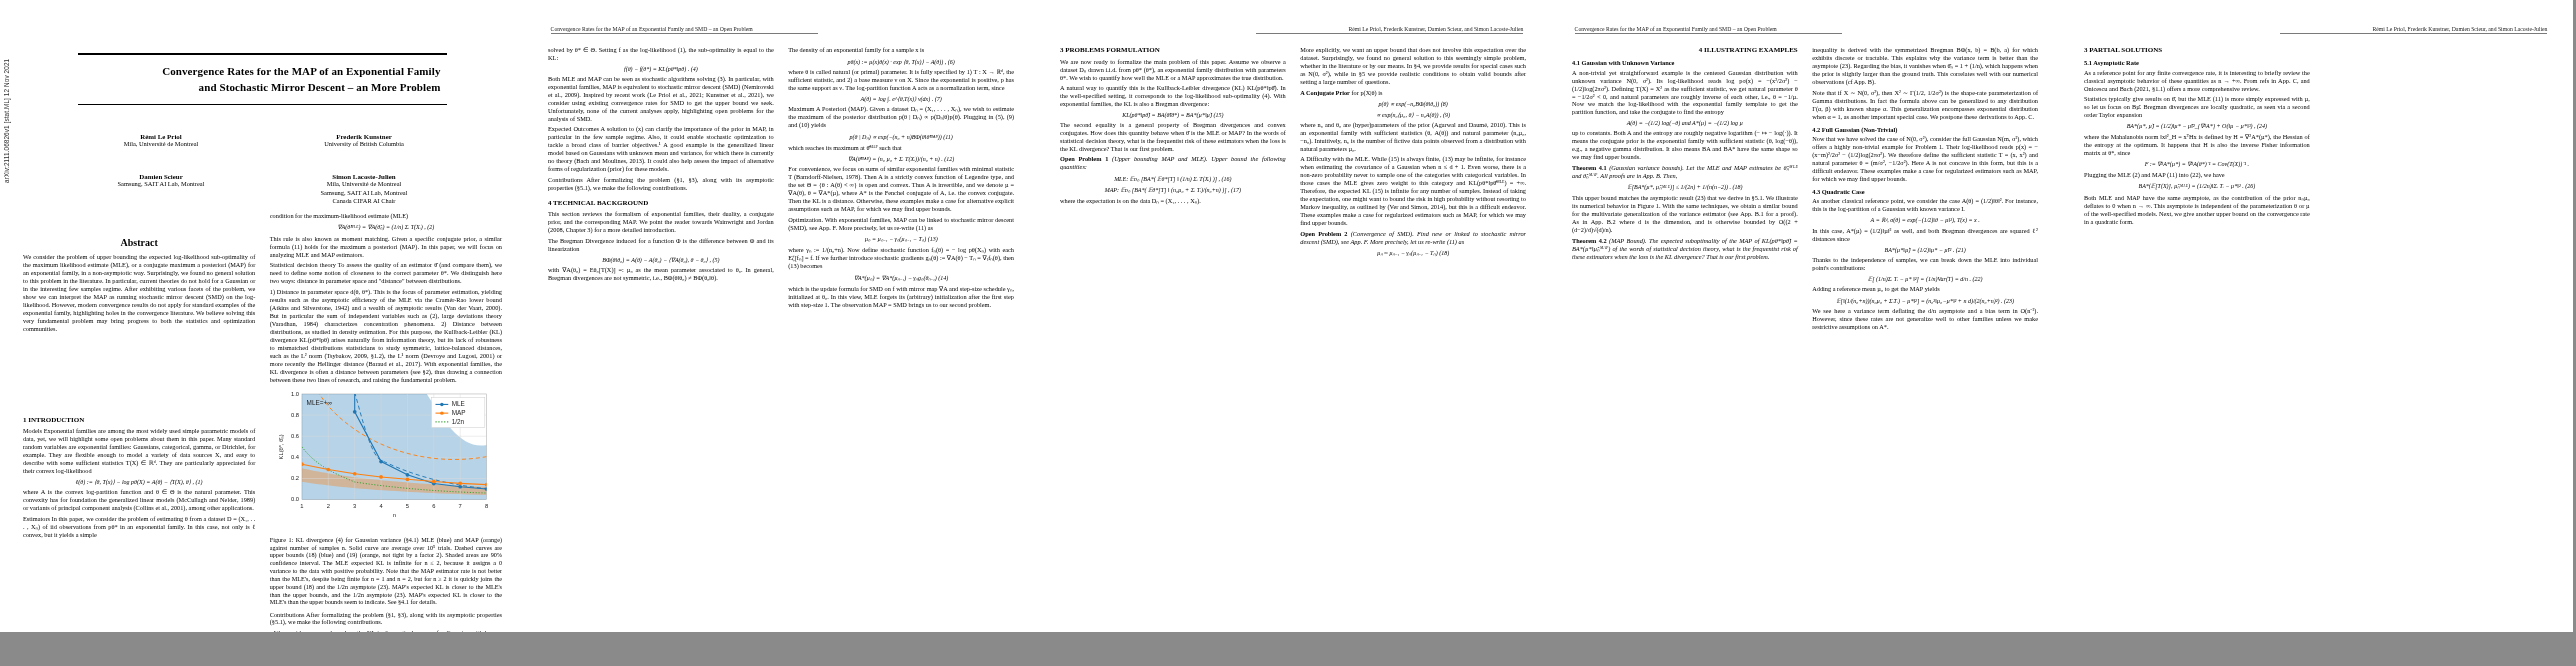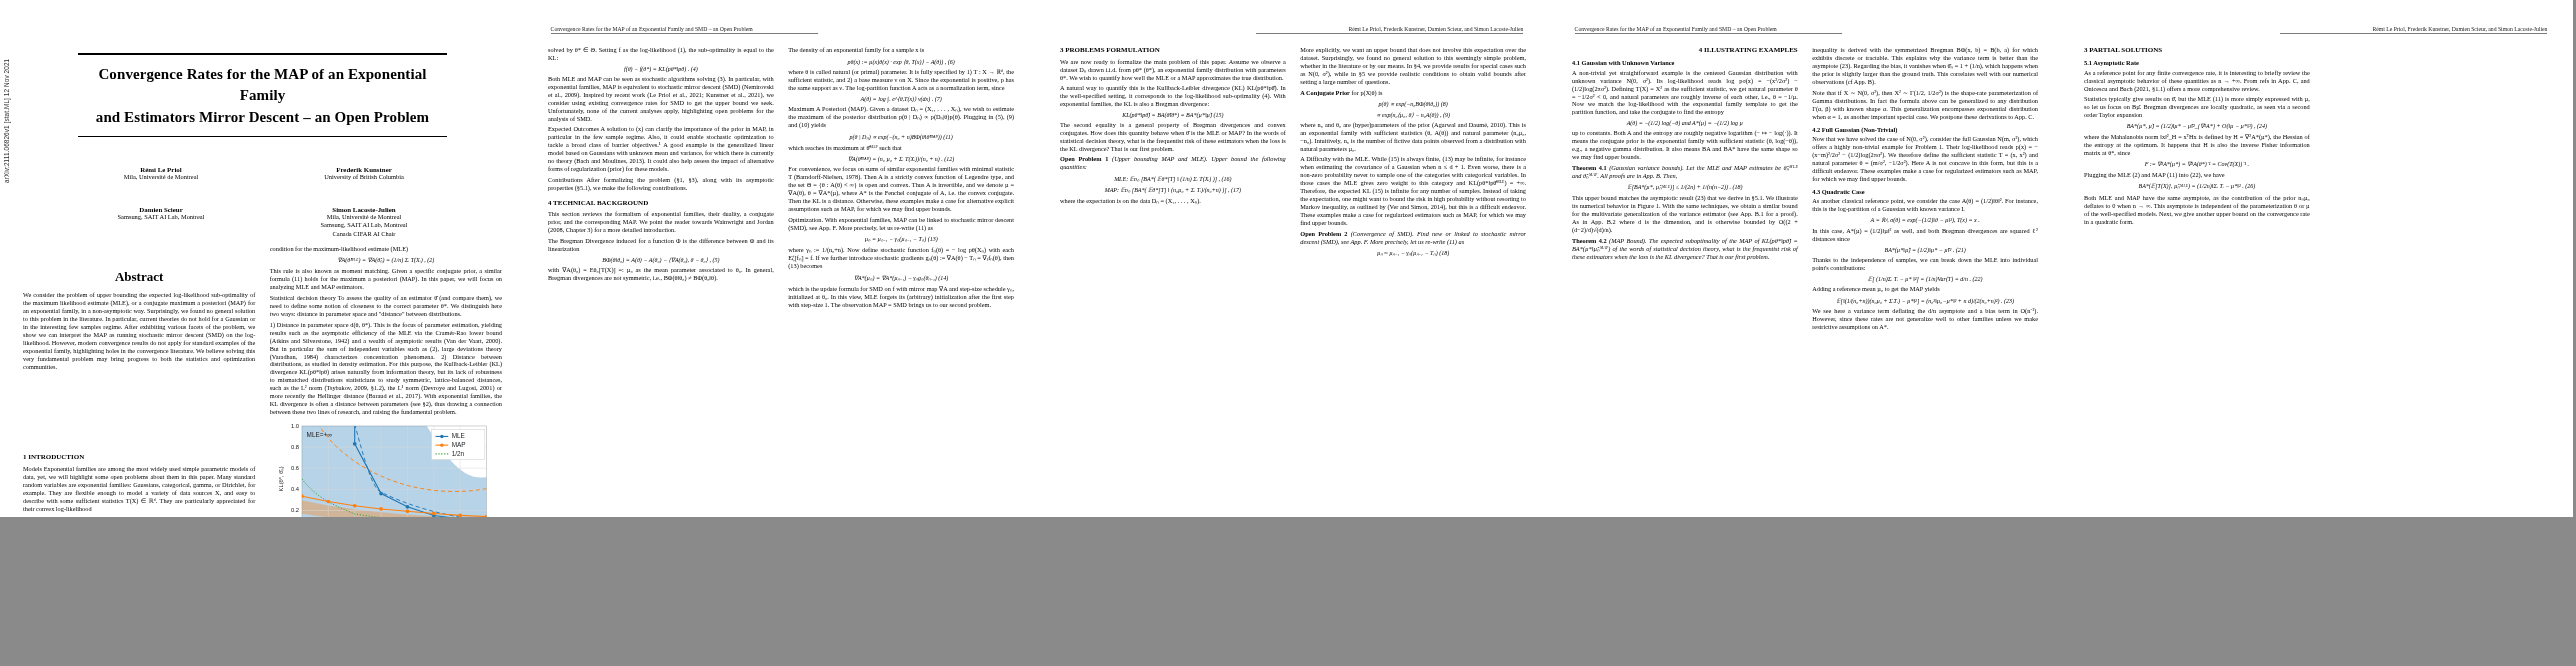--- a/index.html
+++ b/index.html
@@ -6,21 +6,21 @@
   html, body { margin:0; padding:0; }
   body {
     width:2576px; height:667px;
     background:#8a8a8a;
     font-family:"Liberation Serif", serif;
     overflow:hidden;
   }
   .spread { display:flex; width:2576px; height:667px; align-items:flex-start; }
   .page {
     background:#ffffff;
-    height:517px;
+    height:632px;
     position:relative;
     flex:0 0 auto;
     overflow:hidden;
   }
   .page.p1 { width:525px; }
   .page.p2, .page.p3, .page.p4, .page.p5 { width:512px; }
 
   
   .arxiv-stamp {
     position:absolute;
@@ -33,37 +33,37 @@
     color:#2e2e2e;
     letter-spacing:0.1px;
     white-space:nowrap;
   }
 
   
   .rule-thick { height:1.7px; background:#000; margin:0 auto; }
   .rule-thin  { height:0.6px; background:#000; margin:0 auto; }
   .title-block { padding-top:53px; }
   .paper-title {
-    text-align:center;
-    font-size:15px;
+    text-align:right;
+    font-size:11px;
     font-weight:bold;
     line-height:1.42;
     margin:9.4px auto 8.3px auto;
     width:356px;
     letter-spacing:0.1px;
   }
   .authors { margin-top:29px; }
   .author-row { display:flex; justify-content:center; gap:48px; }
   .author { text-align:center; width:155px; }
   .author .nm { font-weight:bold; font-size:6.9px; }
   .author .af { font-size:6.4px; line-height:1.32; }
   .authors .row2 { margin-top:24.5px; }
 
   .abs-head {
-    text-align:center; font-weight:bold; font-size:13px;
+    text-align:center; font-weight:bold; font-size:10px;
     margin:25.6px 0 5.6px 0;
   }
 
   .cols { display:flex; gap:14.5px; padding:0 23px; }
   .col { width:50%; }
   p.j {
     text-align:justify;
     font-size:6.3px;
     line-height:1.265;
     margin:0 0 2.8px 0;
@@ -110,21 +110,21 @@
 
 <div class="spread">
 
   <div class="page p1">
     <div class="arxiv-stamp">arXiv:2111.06826v1  [stat.ML]  12 Nov 2021</div>
 
     <div class="title-block">
       <div class="rule-thick" style="width:369px;"></div>
       <div class="paper-title">
         <div>Convergence Rates for the MAP of an Exponential Family</div>
-        <div>and Estimators Mirror Descent – an Open Problem</div>
+        <div>and Stochastic Mirror Descent – an More Problem</div>
       </div>
       <div class="rule-thin" style="width:369px;"></div>
     </div>
 
     <div class="authors">
       <div class="author-row">
         <div class="author">
           <div class="nm">Rémi Le Priol</div>
           <div class="af">Mila, Université de Montreal</div>
         </div>

